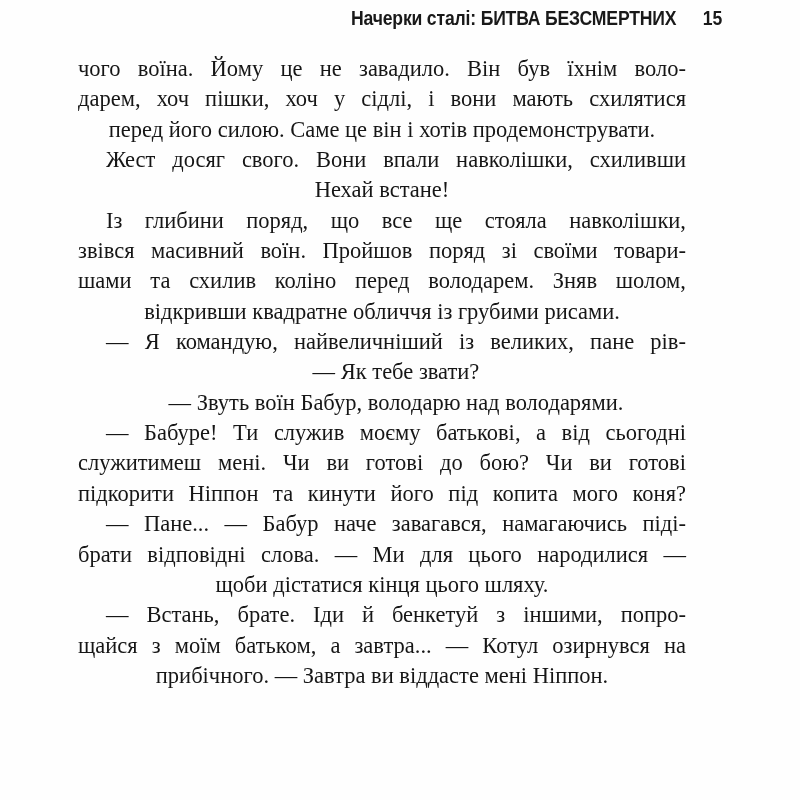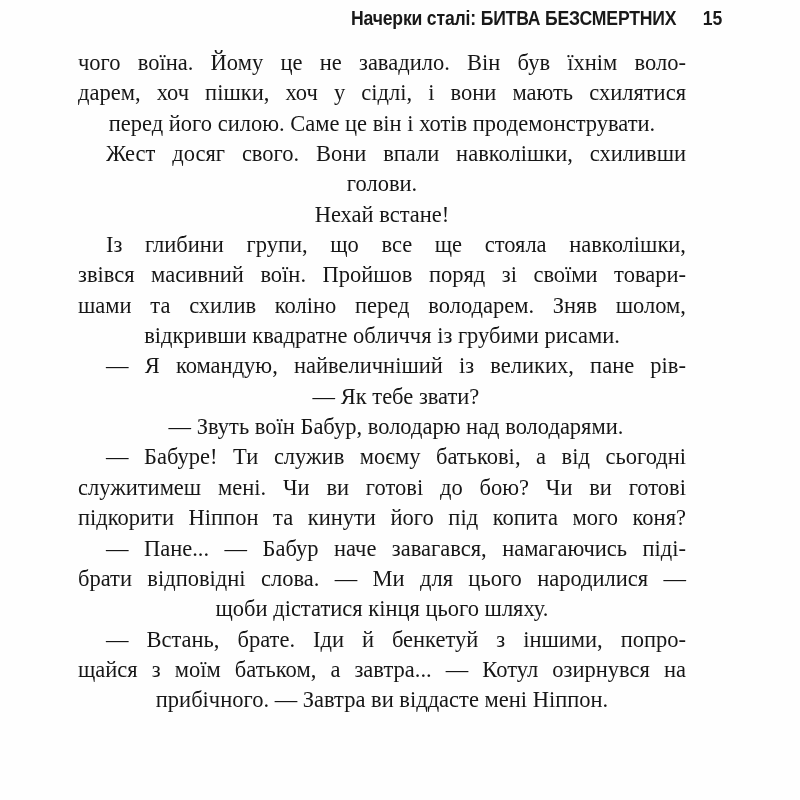--- a/index.html
+++ b/index.html
@@ -32,21 +32,21 @@
     letter-spacing: -0.2px;
     white-space: nowrap;
   }
   .rh-num {
     margin-left: 30px;
     font-weight: 600;
   }
   .text-block {
     position: absolute;
     left: 78px;
-    top: 48px;
+    top: 54px;
     width: 608px;
     font-family: "Liberation Serif", "DejaVu Serif", serif;
     font-size: 22.5px;
     line-height: 30.35px;
     color: #161616;
   }
   .ln {
     min-height: 30.35px;
   }
   .ln.j {
@@ -69,23 +69,22 @@
   <div class="running-head">
     <span class="rh-title">Начерки сталі: БИТВА БЕЗСМЕРТНИХ</span>
     <span class="rh-num">15</span>
   </div>
 
   <div class="text-block">
     <div class="ln j">чого воїна. Йому це не завадило. Він був їхнім воло-</div>
     <div class="ln j">дарем, хоч пішки, хоч у сідлі, і вони мають схилятися</div>
     <div class="ln last">перед його силою. Саме це він і хотів продемонструвати.</div>
     <div class="ln j ind">Жест досяг свого. Вони впали навколішки, схиливши</div>
-    <div class="ln last">голови.</div>
     <div class="ln last">Нехай встане!</div>
-    <div class="ln j ind">Із глибини групи, що все ще стояла навколішки,</div>
+    <div class="ln j ind">Із глибини поряд, що все ще стояла навколішки,</div>
     <div class="ln j">звівся масивний воїн. Пройшов поряд зі своїми товари-</div>
     <div class="ln j">шами та схилив коліно перед володарем. Зняв шолом,</div>
     <div class="ln last">відкривши квадратне обличчя із грубими рисами.</div>
     <div class="ln j ind">— Я командую, найвеличніший із великих, пане рів-</div>
     <div class="ln last ind">— Як тебе звати?</div>
     <div class="ln last ind">— Звуть воїн Бабур, володарю над володарями.</div>
     <div class="ln j ind">— Бабуре! Ти служив моєму батькові, а від сьогодні</div>
     <div class="ln j">служитимеш мені. Чи ви готові до бою? Чи ви готові</div>
     <div class="ln j">підкорити Ніппон та кинути його під копита мого коня?</div>
     <div class="ln j ind">— Пане... — Бабур наче завагався, намагаючись піді-</div>

